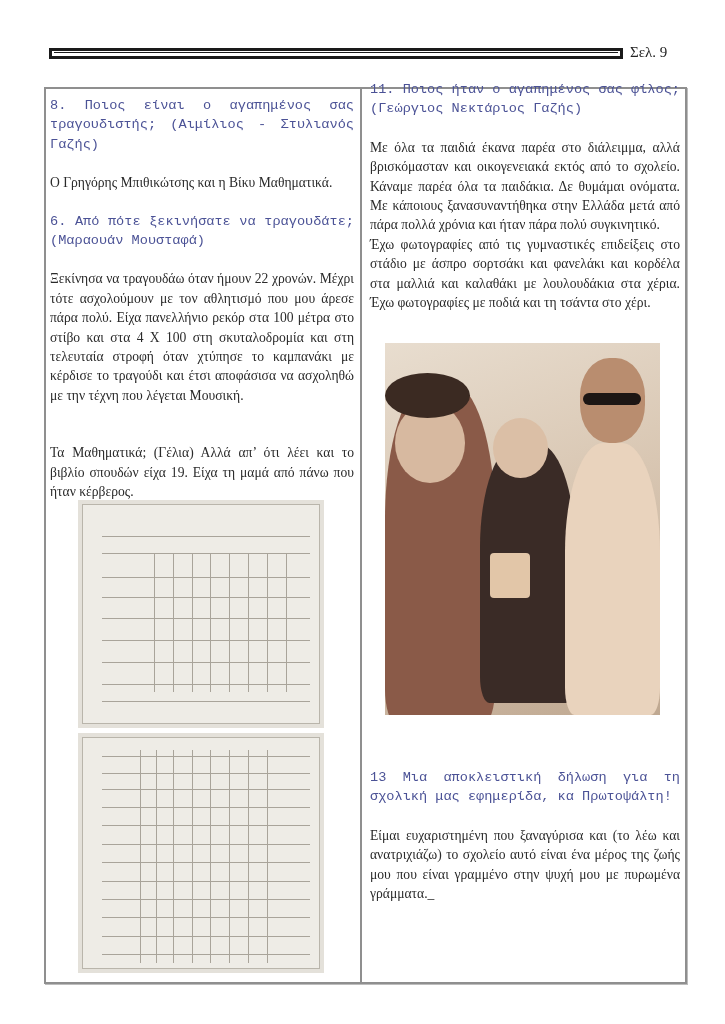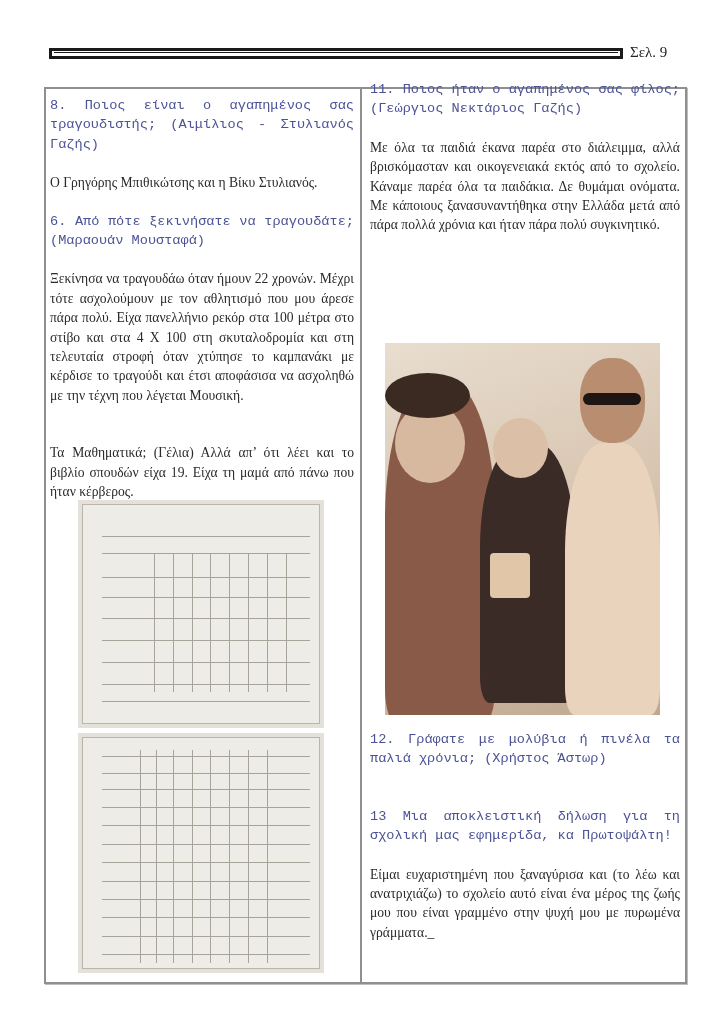--- a/index.html
+++ b/index.html
@@ -78,21 +78,21 @@
 <div class="title-band">
   <span>ΣΥΝΕΝΤΕΥΞΗ ΜΕ ΤΗΝ ΑΛΚΗΣΤΗ ΠΡΩΤΟΨΑΛΤΗ</span>
 </div>
 
 <div class="frame"></div>
 <div class="col-divider"></div>
 
 <div class="col left">
   <p class="q">8.  Ποιος είναι ο αγαπημένος σας τραγουδιστής; (Αιμίλιος - Στυλιανός Γαζής)</p>
   <div class="gap"></div>
-  <p>Ο Γρηγόρης Μπιθικώτσης και η Βίκυ Στυλιανός.</p>
+  <p>Ο Γρηγόρης Μπιθικώτσης και η Βίκυ Μαθηματικά.</p>
   <div class="gap"></div>
   <p class="q">6.  Από πότε ξεκινήσατε να τραγουδάτε; (Μαραουάν Μουσταφά)</p>
   <div class="gap"></div>
   <p>Ξεκίνησα να τραγουδάω όταν ήμουν 22 χρονών. Μέχρι τότε ασχολούμουν με τον αθλητισμό που μου άρεσε πάρα πολύ. Είχα πανελλήνιο ρεκόρ στα 100 μέτρα στο στίβο και στα 4 Χ 100 στη σκυταλοδρομία και στη τελευταία στροφή όταν χτύπησε το καμπανάκι με κέρδισε το τραγούδι και έτσι αποφάσισα να ασχοληθώ με την τέχνη που λέγεται Μουσική.</p>
   <div class="gap"></div>
   <div class="gap"></div>
   <p>Τα Μαθηματικά; (Γέλια) Αλλά απ’ ότι λέει και το βιβλίο σπουδών είχα 19. Είχα τη μαμά από πάνω που ήταν κέρβερος.</p>
 </div>
 
 <div class="doc-img" style="left:78px; top:500px; width:246px; height:228px;">
@@ -138,34 +138,34 @@
     <div class="vl" style="left:62%; top:5%; bottom:2%;"></div>
     <div class="vl" style="left:70%; top:5%; bottom:2%;"></div>
     <div class="vl" style="left:78%; top:5%; bottom:2%;"></div>
   </div>
 </div>
 
 <div class="col right">
   <p class="q">11.  Ποιος ήταν ο αγαπημένος σας φίλος; (Γεώργιος Νεκτάριος Γαζής)</p>
   <div class="gap"></div>
   <p>Με όλα τα παιδιά έκανα παρέα στο διάλειμμα, αλλά βρισκόμασταν και οικογενειακά εκτός από το σχολείο. Κάναμε παρέα όλα τα παιδάκια. Δε θυμάμαι ονόματα. Με κάποιους ξανασυναντήθηκα στην Ελλάδα μετά από πάρα πολλά χρόνια και ήταν πάρα πολύ συγκινητικό.</p>
+  <p>Έχω φωτογραφίες από τις γυμναστικές επιδείξεις στο στάδιο με άσπρο σορτσάκι και φανελάκι και κορδέλα στα μαλλιά και καλαθάκι με λουλουδάκια στα χέρια. Έχω φωτογραφίες με ποδιά και τη τσάντα στο χέρι.</p>
 </div>
 
 <div class="photo">
   <div class="fig" style="left:0; top:40px; width:110px; height:340px; background:#8a5a48;"></div>
   <div class="fig" style="left:10px; top:60px; width:70px; height:80px; background:#d7b9a0; border-radius:50%;"></div>
   <div class="fig" style="left:0; top:30px; width:85px; height:45px; background:#3b2a22; border-radius:50%;"></div>
   <div class="fig" style="left:95px; top:100px; width:95px; height:260px; background:#3a2b26;"></div>
   <div class="fig" style="left:108px; top:75px; width:55px; height:60px; background:#dbbfa6; border-radius:50%;"></div>
   <div class="fig" style="left:105px; top:210px; width:40px; height:45px; background:#e2c6a8; border-radius:4px;"></div>
   <div class="fig" style="left:180px; top:100px; width:95px; height:272px; background:#e9d3bd;"></div>
   <div class="fig" style="left:195px; top:15px; width:65px; height:85px; background:#b98d6f; border-radius:45%;"></div>
   <div class="fig" style="left:198px; top:50px; width:58px; height:12px; background:#1d1614; border-radius:6px;"></div>
 </div>
 
 <div class="col right" style="top:730px;">
-  <p class="q">12.  Γράφατε με μολύβια ή πινέλα τα παλιά χρόνια; (Χρήστος Άστωρ)</p>
   <div class="gap"></div>
   <div class="gap"></div>
   <p class="q">13  Μια αποκλειστική δήλωση για τη σχολική μας εφημερίδα, κα Πρωτοψάλτη!</p>
   <div class="gap"></div>
   <p>Είμαι ευχαριστημένη που ξαναγύρισα και (το λέω και ανατριχιάζω) το σχολείο αυτό είναι ένα μέρος της ζωής μου που είναι γραμμένο στην ψυχή μου με πυρωμένα γράμματα._</p>
 </div>
 
 </body></html>

